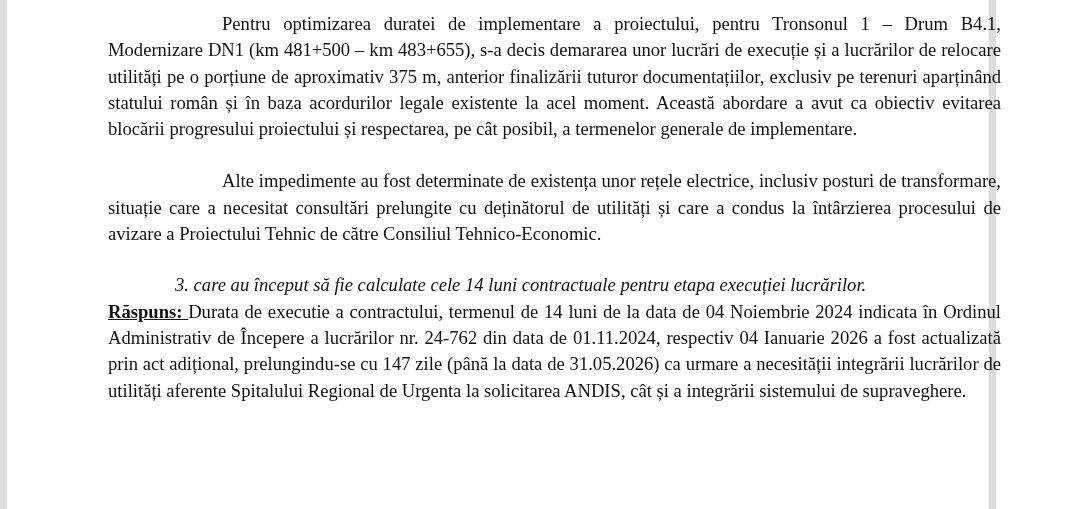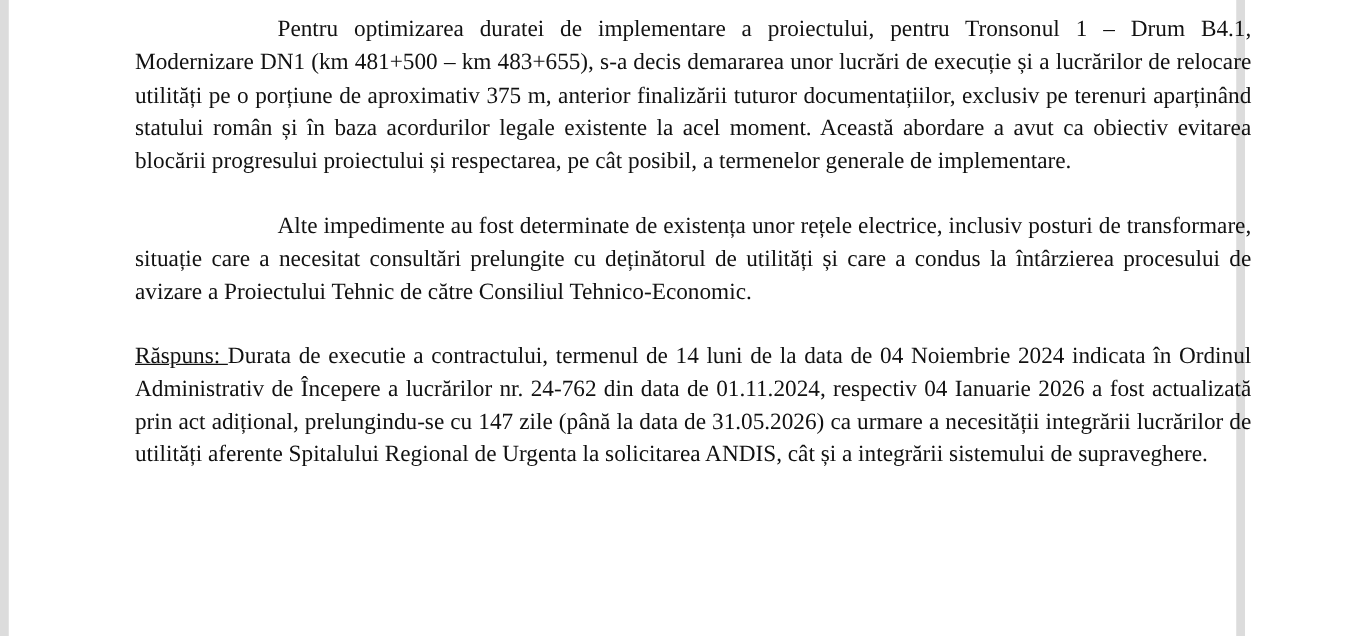--- a/index.html
+++ b/index.html
@@ -48,21 +48,21 @@
     }
     .gap1 { height: 26px; }
     .gap2 { height: 25px; }
     .question {
       margin: 0;
       font-style: italic;
       text-indent: 67px;
       text-align: left;
     }
     .answer-label {
-      font-weight: normal;
+      font-weight: bold;
       text-decoration: underline;
       white-space: pre;
       margin-top: 44px;
     }
   </style>
 </head>
 <body>
 
 <div class="frame">
   <div class="edge-left"></div>
@@ -70,16 +70,17 @@
 
   <div class="page">
     <p class="para indent">Pentru optimizarea duratei de implementare a proiectului, pentru Tronsonul 1 – Drum B4.1, Modernizare DN1 (km 481+500 – km 483+655), s-a decis demararea unor lucrări de execuție și a lucrărilor de relocare utilități pe o porțiune de aproximativ 375 m, anterior finalizării tuturor documentațiilor, exclusiv pe terenuri aparținând statului român și în baza acordurilor legale existente la acel moment. Această abordare a avut ca obiectiv evitarea blocării progresului proiectului și respectarea, pe cât posibil, a termenelor generale de implementare.</p>
 
     <div class="gap1"></div>
 
     <p class="para indent">Alte impedimente au fost determinate de existența unor rețele electrice, inclusiv posturi de transformare, situație care a necesitat consultări prelungite cu deținătorul de utilități și care a condus la întârzierea procesului de avizare a Proiectului Tehnic de către Consiliul Tehnico-Economic.</p>
 
     <div class="gap2"></div>
 
+    <p class="question">3. care au început să fie calculate cele 14 luni contractuale pentru etapa execuției lucrărilor.</p>
 
     <p class="para"><span class="answer-label">Răspuns: </span><span>Durata de executie a contractului, termenul de 14 luni de la data de 04 Noiembrie 2024 indicata în Ordinul Administrativ de Începere a lucrărilor nr. 24-762 din data de 01.11.2024, respectiv 04 Ianuarie 2026 a fost actualizată prin act adițional, prelungindu-se cu 147 zile (până la data de 31.05.2026) ca urmare a necesității integrării lucrărilor de utilități aferente Spitalului Regional de Urgenta la solicitarea ANDIS, cât și a integrării sistemului de supraveghere.</span></p>
   </div>
 </div>
 
 </body></html>

